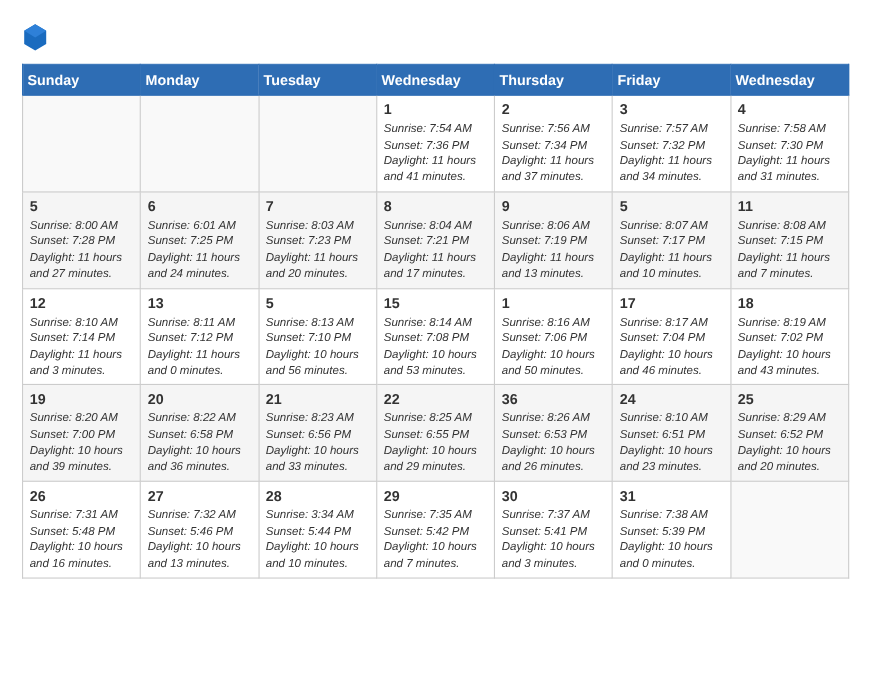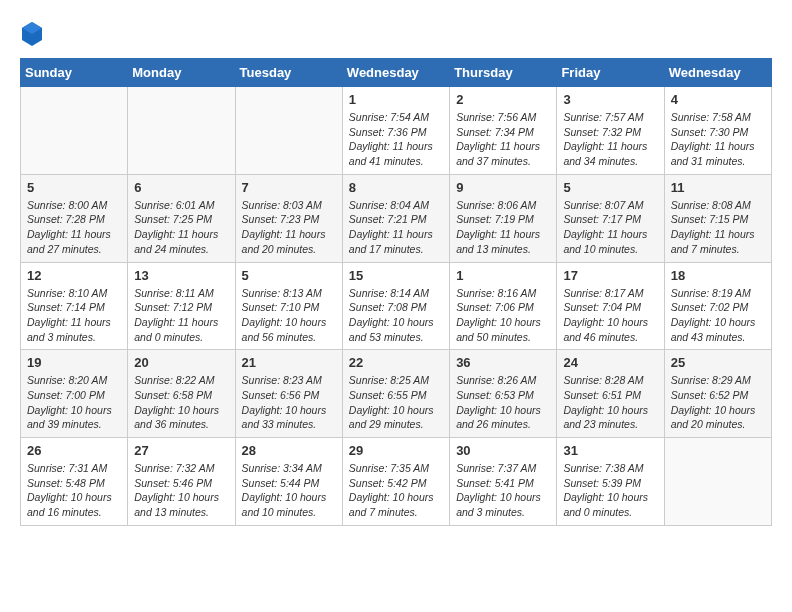--- a/index.html
+++ b/index.html
@@ -287,21 +287,21 @@
         </td>
         <td>
           <span class="day-number">36</span>
           <div class="day-info">Sunrise: 8:26 AM
 Sunset: 6:53 PM
 Daylight: 10 hours
 and 26 minutes.</div>
         </td>
         <td>
           <span class="day-number">24</span>
-          <div class="day-info">Sunrise: 8:28 AM
+          <div class="day-info">Sunrise: 8:10 AM
 Sunset: 6:51 PM
 Daylight: 10 hours
 and 23 minutes.</div>
         </td>
         <td>
           <span class="day-number">25</span>
           <div class="day-info">Sunrise: 8:29 AM
 Sunset: 6:52 PM
 Daylight: 10 hours
 and 20 minutes.</div>

